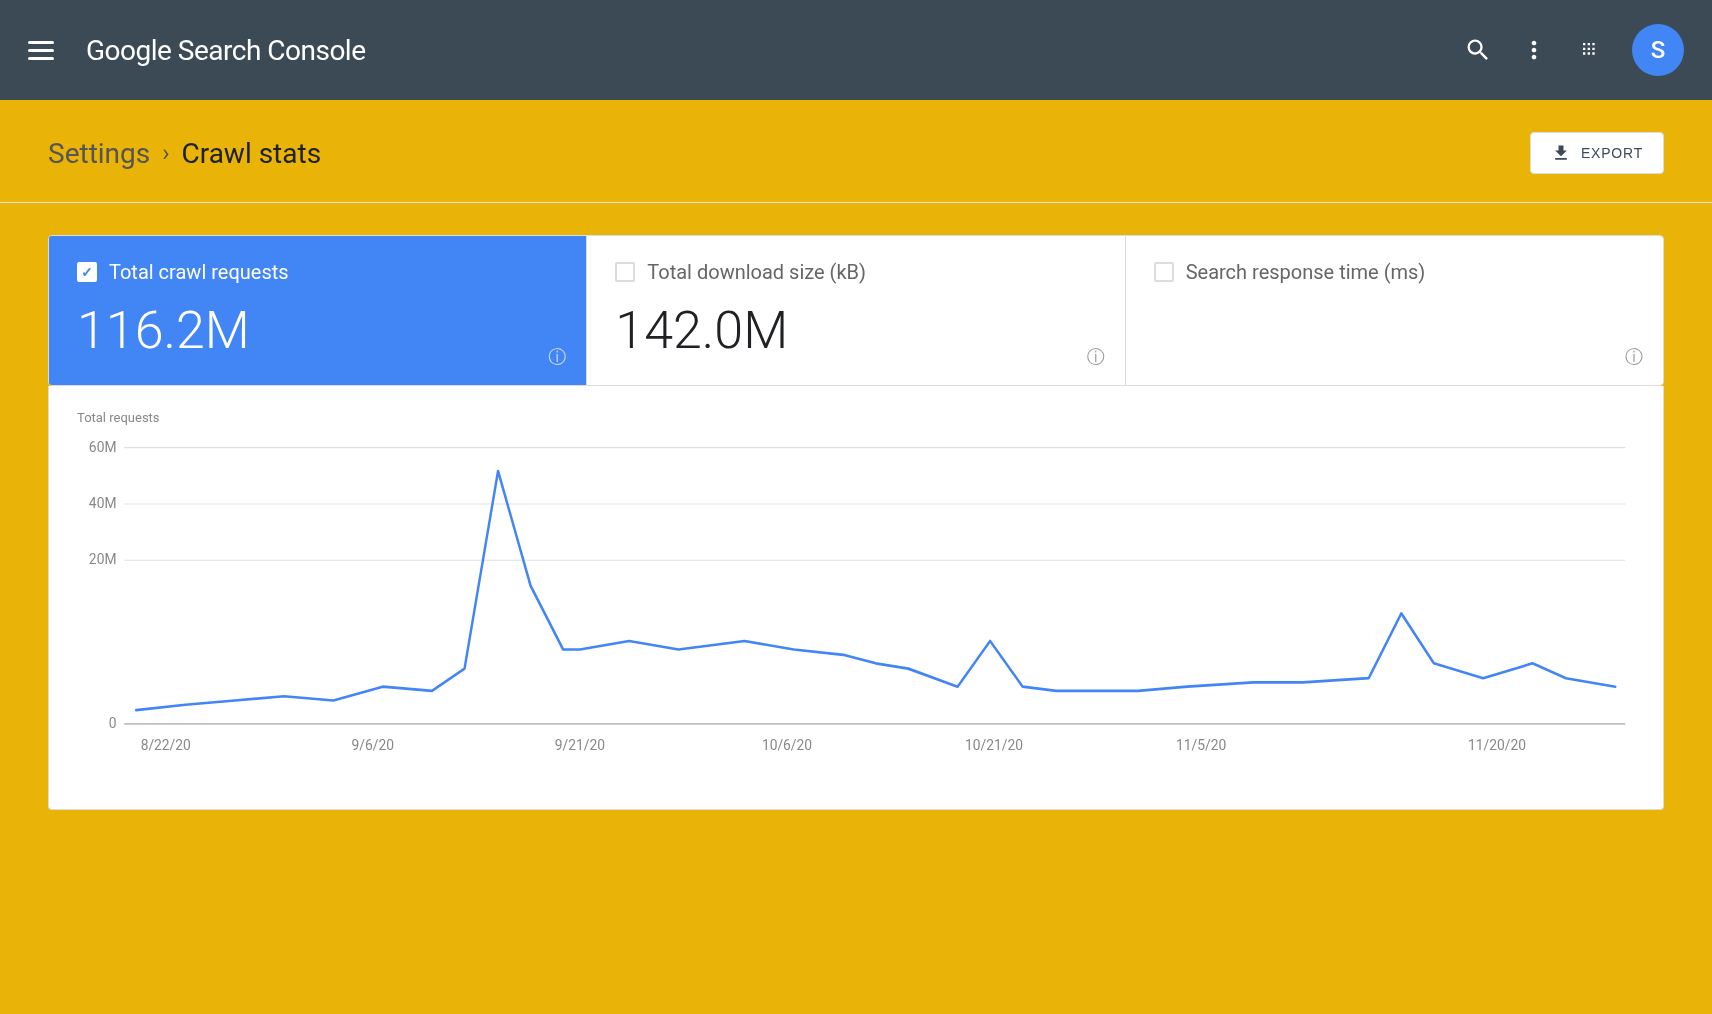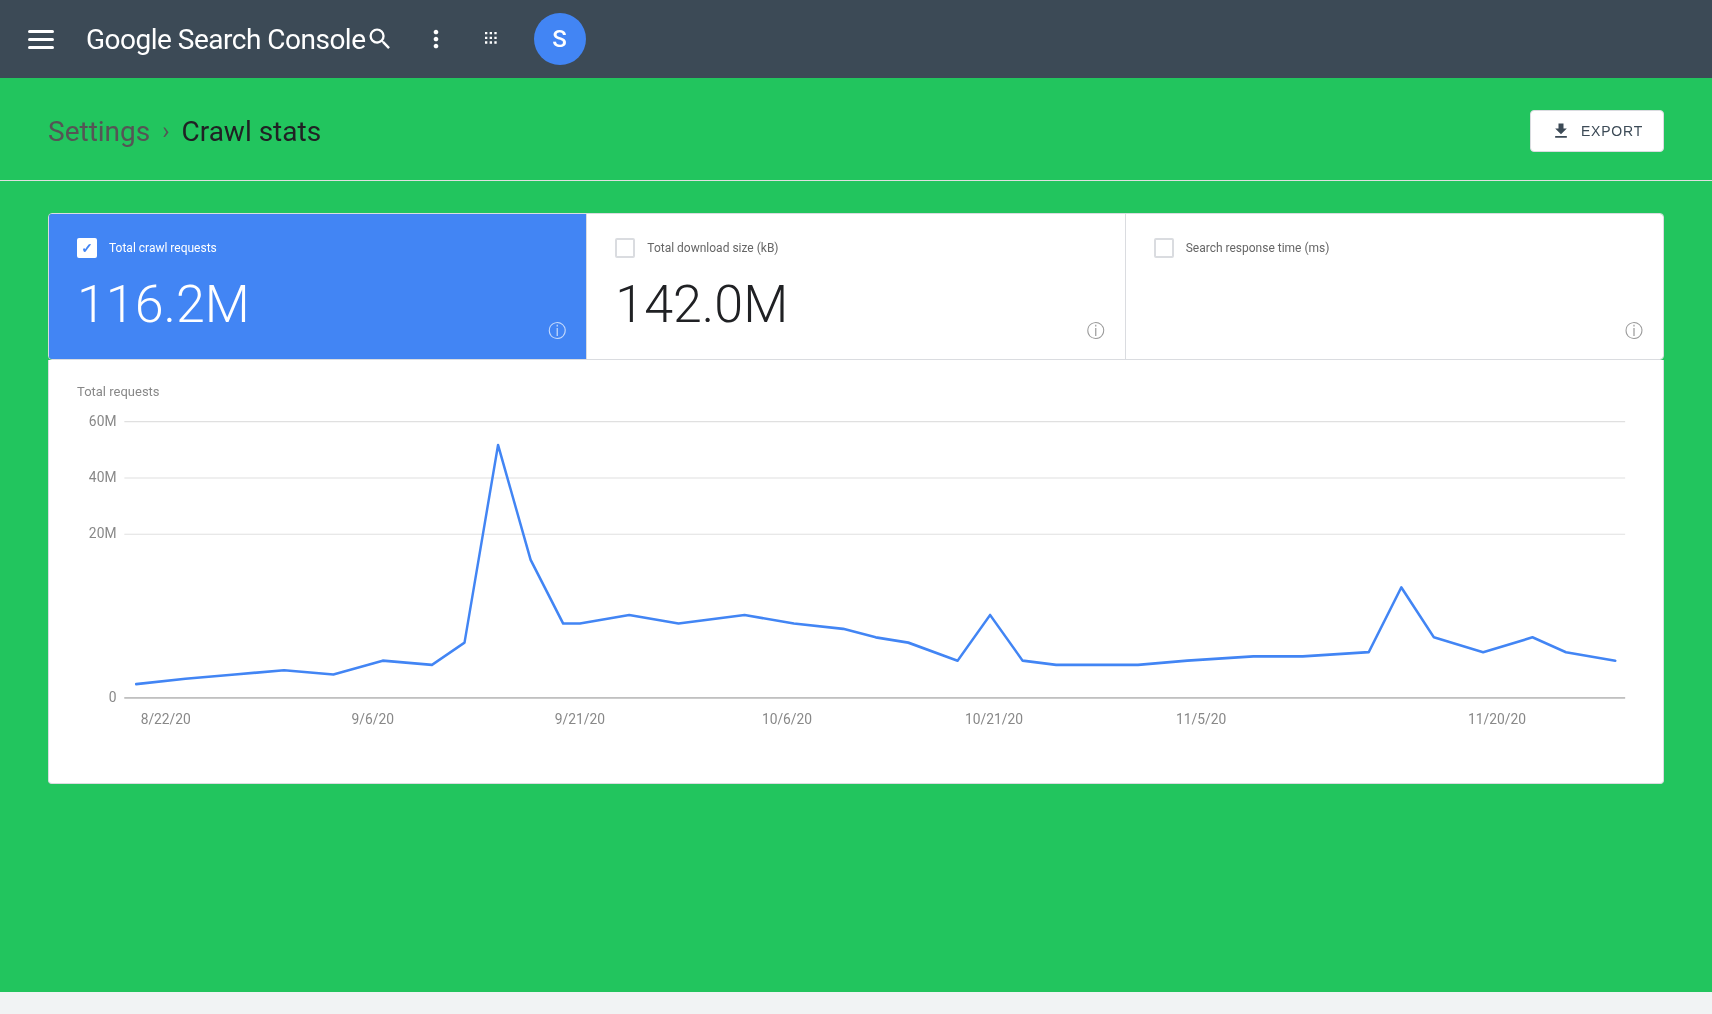--- a/index.html
+++ b/index.html
@@ -1,25 +1,25 @@
 <!DOCTYPE html>
 <html><head>
   <meta charset="utf-8">
   <style>
     * { margin: 0; padding: 0; box-sizing: border-box; }
     body { font-family: 'Google Sans', Roboto, Arial, sans-serif; background: #f1f3f4; width: 1712px; min-height: 1014px; }
 
     
     .header {
       background: #3c4a56;
-      height: 78px;
+      height: 100px;
       display: flex;
       align-items: center;
       padding: 0 28px;
-      justify-content: flex-start;
+      justify-content: space-between;
     }
     .header-left {
       display: flex;
       align-items: center;
       gap: 32px;
     }
     .hamburger-icon {
       display: flex;
       flex-direction: column;
       gap: 5px;
@@ -64,21 +64,21 @@
       font-size: 24px;
       font-weight: 500;
       display: flex;
       align-items: center;
       justify-content: center;
       cursor: pointer;
     }
 
     
     .content {
-      background: #22c55e;
+      background: #eab308;
       min-height: 914px;
     }
 
     
     .breadcrumb-bar {
       display: flex;
       align-items: center;
       justify-content: space-between;
       padding: 32px 48px 28px 48px;
       border-bottom: 1px solid #e0e0e0;
@@ -171,21 +171,21 @@
     .stat-checkbox-check {
       display: none;
     }
     .stat-card.active .stat-checkbox-check {
       display: block;
       color: #4285f4;
       font-size: 14px;
       font-weight: 700;
     }
     .stat-label {
-      font-size: 12px;
+      font-size: 20px;
       color: #666;
     }
     .stat-card.active .stat-label {
       color: white;
     }
     .stat-value {
       font-size: 52px;
       font-weight: 300;
       color: #202124;
       margin-top: 8px;

